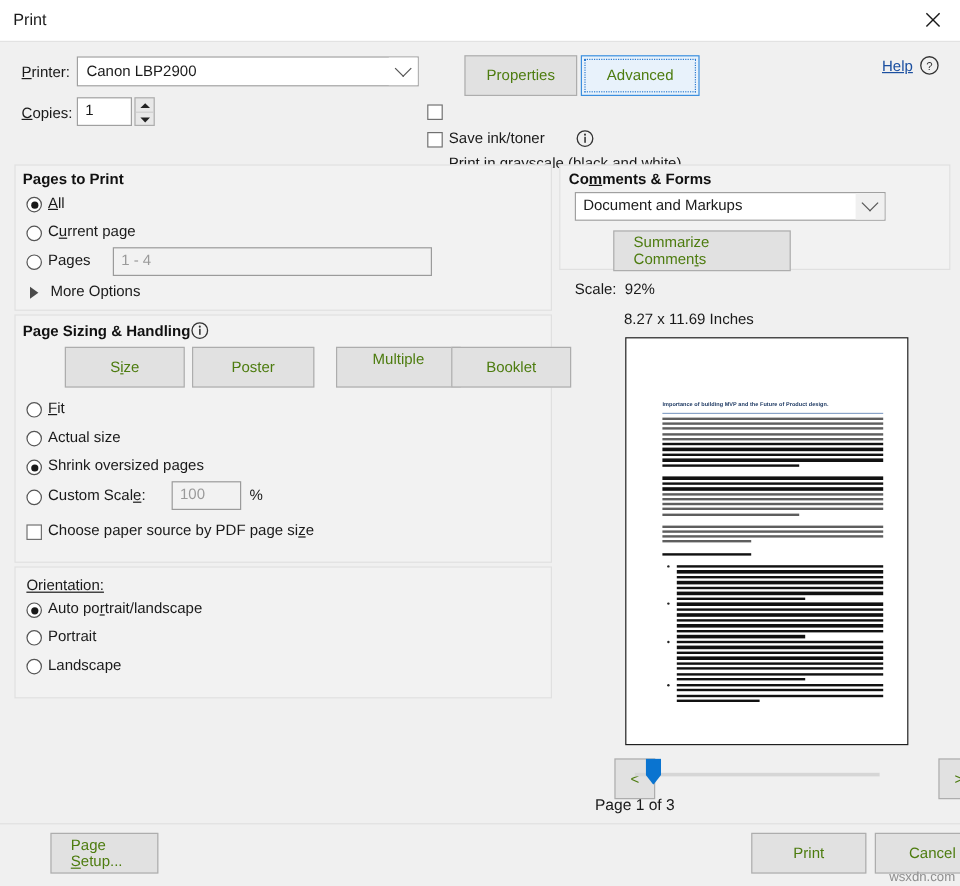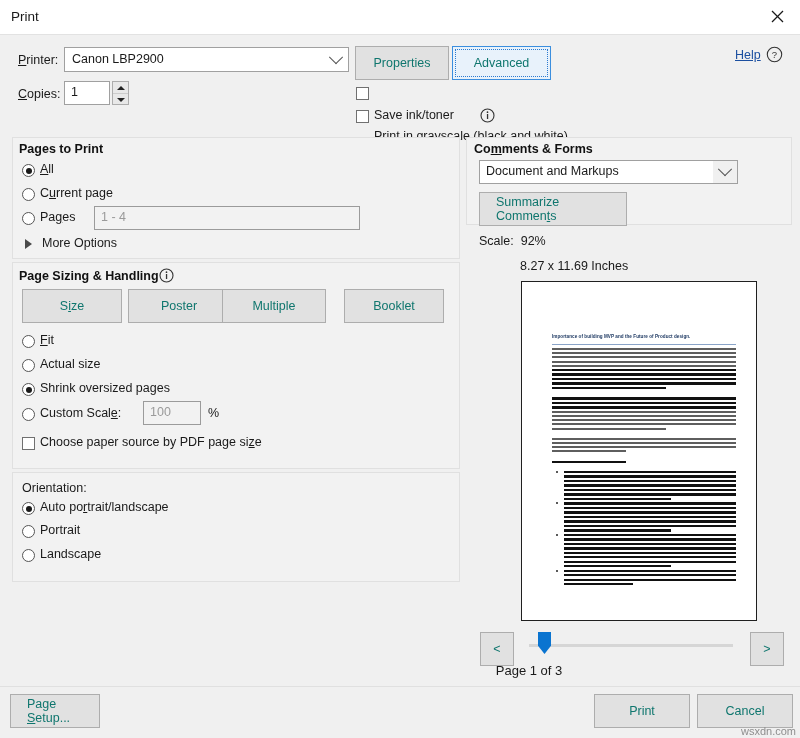--- a/index.html
+++ b/index.html
@@ -83,26 +83,27 @@
     transform: rotate(45deg) translate(-2px,-2px);
   }
 
   .btn {
     position: absolute;
     background: #e1e1e1;
     border: 1px solid #adadad;
     box-sizing: border-box;
     font-family: "Liberation Sans", sans-serif;
     font-size: 12.5px;
-    color: #0f766e;
+    color: #4d7c0f;
     display: flex;
     align-items: center;
     justify-content: center;
     cursor: default;
     padding: 16px;
+    margin-left: 32px;
   }
   .btn-properties { left: 355px; top: 46px; width: 94px; height: 27px; }
   .btn-advanced {
     left: 452px; top: 46px; width: 99px; height: 29px;
     background: #e8f2fb;
     border: 1px solid #3b8ede;
   }
   .btn-advanced .focusbox {
     position: absolute;
     left: 2px; top: 2px; right: 2px; bottom: 2px;
@@ -229,21 +230,21 @@
     left: 25px; top: 239px;
     width:0;height:0;
     border-top:5px solid transparent;border-bottom:5px solid transparent;border-left:7px solid #4a4a4a;
   }
   .more-lbl { left: 42px; top: 236px; }
 
   
   .sz-btn { top: 289px; height: 31px; }
   #sz-size     { left: 22px;  width: 100px; }
   #sz-poster   { left: 128px; width: 102px; }
-  #sz-multiple { left: 222px; width: 104px; }
+  #sz-multiple { left: 248px; width: 104px; align-items: flex-end; }
   #sz-booklet  { left: 344px; width: 100px; }
 
   .s-fit    { left: 22px; top: 335px; }
   .s-fit-l  { left: 40px; top: 333px; }
   .s-act    { left: 22px; top: 359px; }
   .s-act-l  { left: 40px; top: 357px; }
   .s-shr    { left: 22px; top: 383px; }
   .s-shr-l  { left: 40px; top: 381px; }
   .s-cus    { left: 22px; top: 408px; }
   .s-cus-l  { left: 40px; top: 406px; }
@@ -254,21 +255,21 @@
     background: #f2f2f2;
     border: 1px solid #9b9b9b;
     box-sizing: border-box;
   }
   .custom-input .ph { position:absolute; left:6px; top:3px; font-size:12.5px; color:#9a9a9a; }
   .pct { left: 208px; top: 406px; }
   .paper-chk { left: 22px; top: 437px; }
   .paper-lbl { left: 40px; top: 435px; }
 
   
-  .o-ttl   { left: 22px; top: 481px; }
+  .o-ttl   { left: 22px; top: 481px; text-decoration: underline; }
   .o-auto  { left: 22px; top: 502px; }
   .o-auto-l{ left: 40px; top: 500px; }
   .o-por   { left: 22px; top: 525px; }
   .o-por-l { left: 40px; top: 523px; }
   .o-lan   { left: 22px; top: 549px; }
   .o-lan-l { left: 40px; top: 547px; }
 
   
   #panel-comments { left: 466px; top: 137px; width: 326px; height: 88px; }
   .ttl-comments { left: 474px; top: 142px; }

